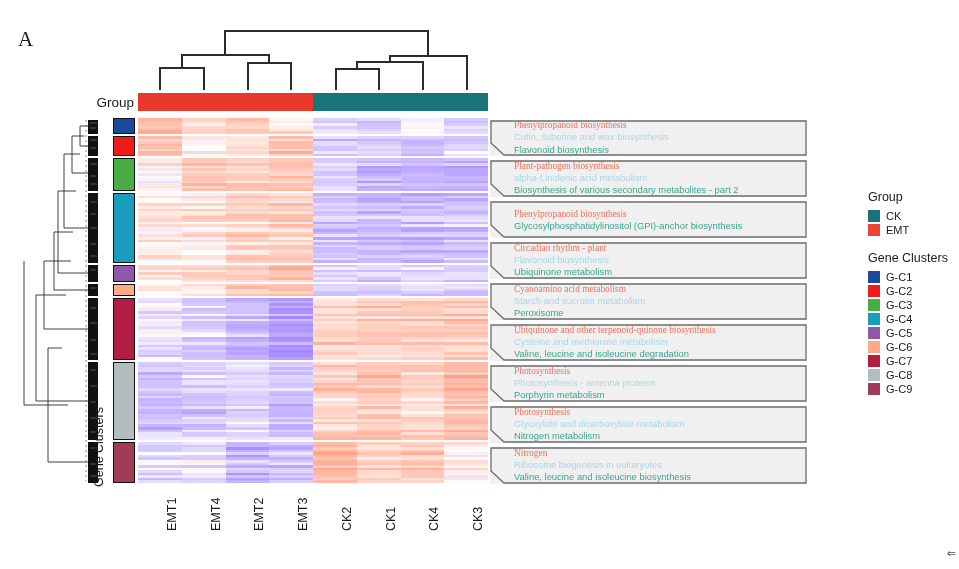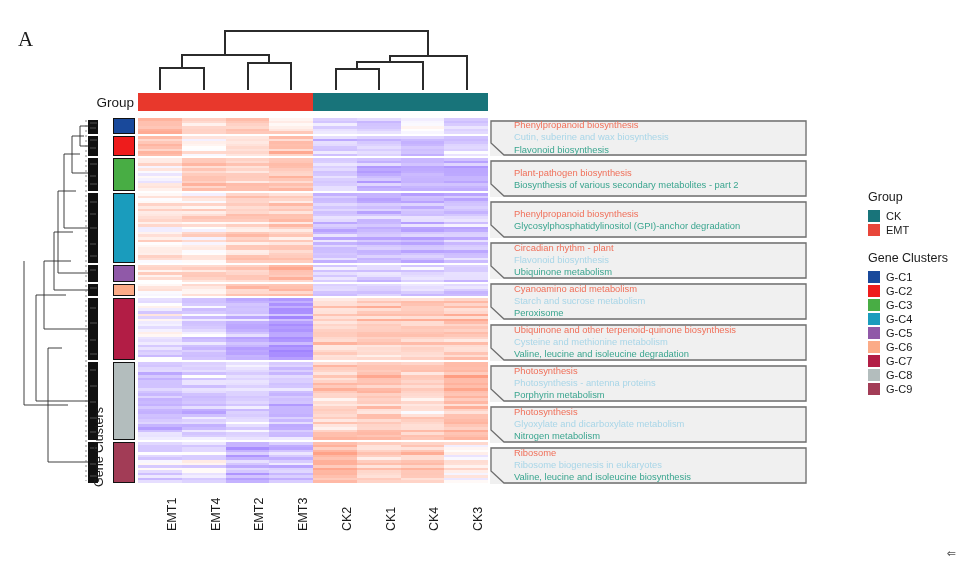--- a/index.html
+++ b/index.html
@@ -60,21 +60,21 @@
   .callout{
     position:absolute;left:0;width:317px;
     background:#f0f0f0;box-sizing:border-box;
   }
   .callout .cshape{position:absolute;left:0;top:0;width:100%;height:100%;}
   .callout .ctext{
     position:absolute;left:24px;top:50%;transform:translateY(-50%);
     line-height:1.32;white-space:nowrap;
   }
   .callout .ctext div{font-size:9.4px;}
-  .p1{color:#f0705a;}
+  .p1{color:#f0705a;font-family:Liberation Serif, serif;}
   .p2{color:#a9d6e8;}
   .p3{color:#3aa58f;}
 
   
   #legend-zscore{position:absolute;left:806px;top:188px;width:60px;}
   #legend-zscore .ztitle{font-size:12px;color:#1a1a1a;margin-bottom:3px;}
   #zbar-wrap{position:relative;width:52px;height:84px;}
   #zbar{
     position:absolute;left:0;top:0;width:13px;height:84px;
     background:linear-gradient(to bottom,#ff0000 0%,#ff2b17 12%,#ff8c78 25%,
@@ -1567,30 +1567,31 @@
           <div class="p2">Cutin, suberine and wax biosynthesis</div>
           <div class="p3">Flavonoid biosynthesis</div>
         </div>
       </div>
       <div class="callout" style="top: 42px; height: 37px;">
         <svg class="cshape" viewBox="0 0 317 37" preserveAspectRatio="none">
           <path d="M1,1 L316,1 L316,36 L14,36 L1,24 Z" fill="#f0f0f0" stroke="#6e6e6e" stroke-width="1.3"></path>
         </svg>
         <div class="ctext">
           <div class="p1">Plant-pathogen biosynthesis</div>
+          <div class="p2">alpha-Linolenic acid metabolism</div>
           <div class="p3">Biosynthesis of various secondary metabolites - part 2</div>
         </div>
       </div>
       <div class="callout" style="top: 83px; height: 37px;">
         <svg class="cshape" viewBox="0 0 317 37" preserveAspectRatio="none">
           <path d="M1,1 L316,1 L316,36 L14,36 L1,24 Z" fill="#f0f0f0" stroke="#6e6e6e" stroke-width="1.3"></path>
         </svg>
         <div class="ctext">
           <div class="p1">Phenylpropanoid biosynthesis</div>
-          <div class="p3">Glycosylphosphatidylinositol (GPI)-anchor degradation</div>
+          <div class="p3">Glycosylphosphatidylinositol (GPI)-anchor biosynthesis</div>
         </div>
       </div>
       <div class="callout" style="top: 124px; height: 37px;">
         <svg class="cshape" viewBox="0 0 317 37" preserveAspectRatio="none">
           <path d="M1,1 L316,1 L316,36 L14,36 L1,24 Z" fill="#f0f0f0" stroke="#6e6e6e" stroke-width="1.3"></path>
         </svg>
         <div class="ctext">
           <div class="p1">Circadian rhythm - plant</div>
           <div class="p2">Flavonoid biosynthesis</div>
           <div class="p3">Ubiquinone metabolism</div>
@@ -1634,21 +1635,21 @@
           <div class="p1">Photosynthesis</div>
           <div class="p2">Glyoxylate and dicarboxylate metabolism</div>
           <div class="p3">Nitrogen metabolism</div>
         </div>
       </div>
       <div class="callout" style="top: 329px; height: 37px;">
         <svg class="cshape" viewBox="0 0 317 37" preserveAspectRatio="none">
           <path d="M1,1 L316,1 L316,36 L14,36 L1,24 Z" fill="#f0f0f0" stroke="#6e6e6e" stroke-width="1.3"></path>
         </svg>
         <div class="ctext">
-          <div class="p1">Ribosome</div>
+          <div class="p1">Nitrogen</div>
           <div class="p2">Ribosome biogenesis in eukaryotes</div>
           <div class="p3">Valine, leucine and isoleucine biosynthesis</div>
         </div>
       </div>
     </div>
 
 
   <div class="leg-block" id="legend-group" style="top:190px;">
     <div class="leg-title">Group</div>
     <div id="group-legend-items">

